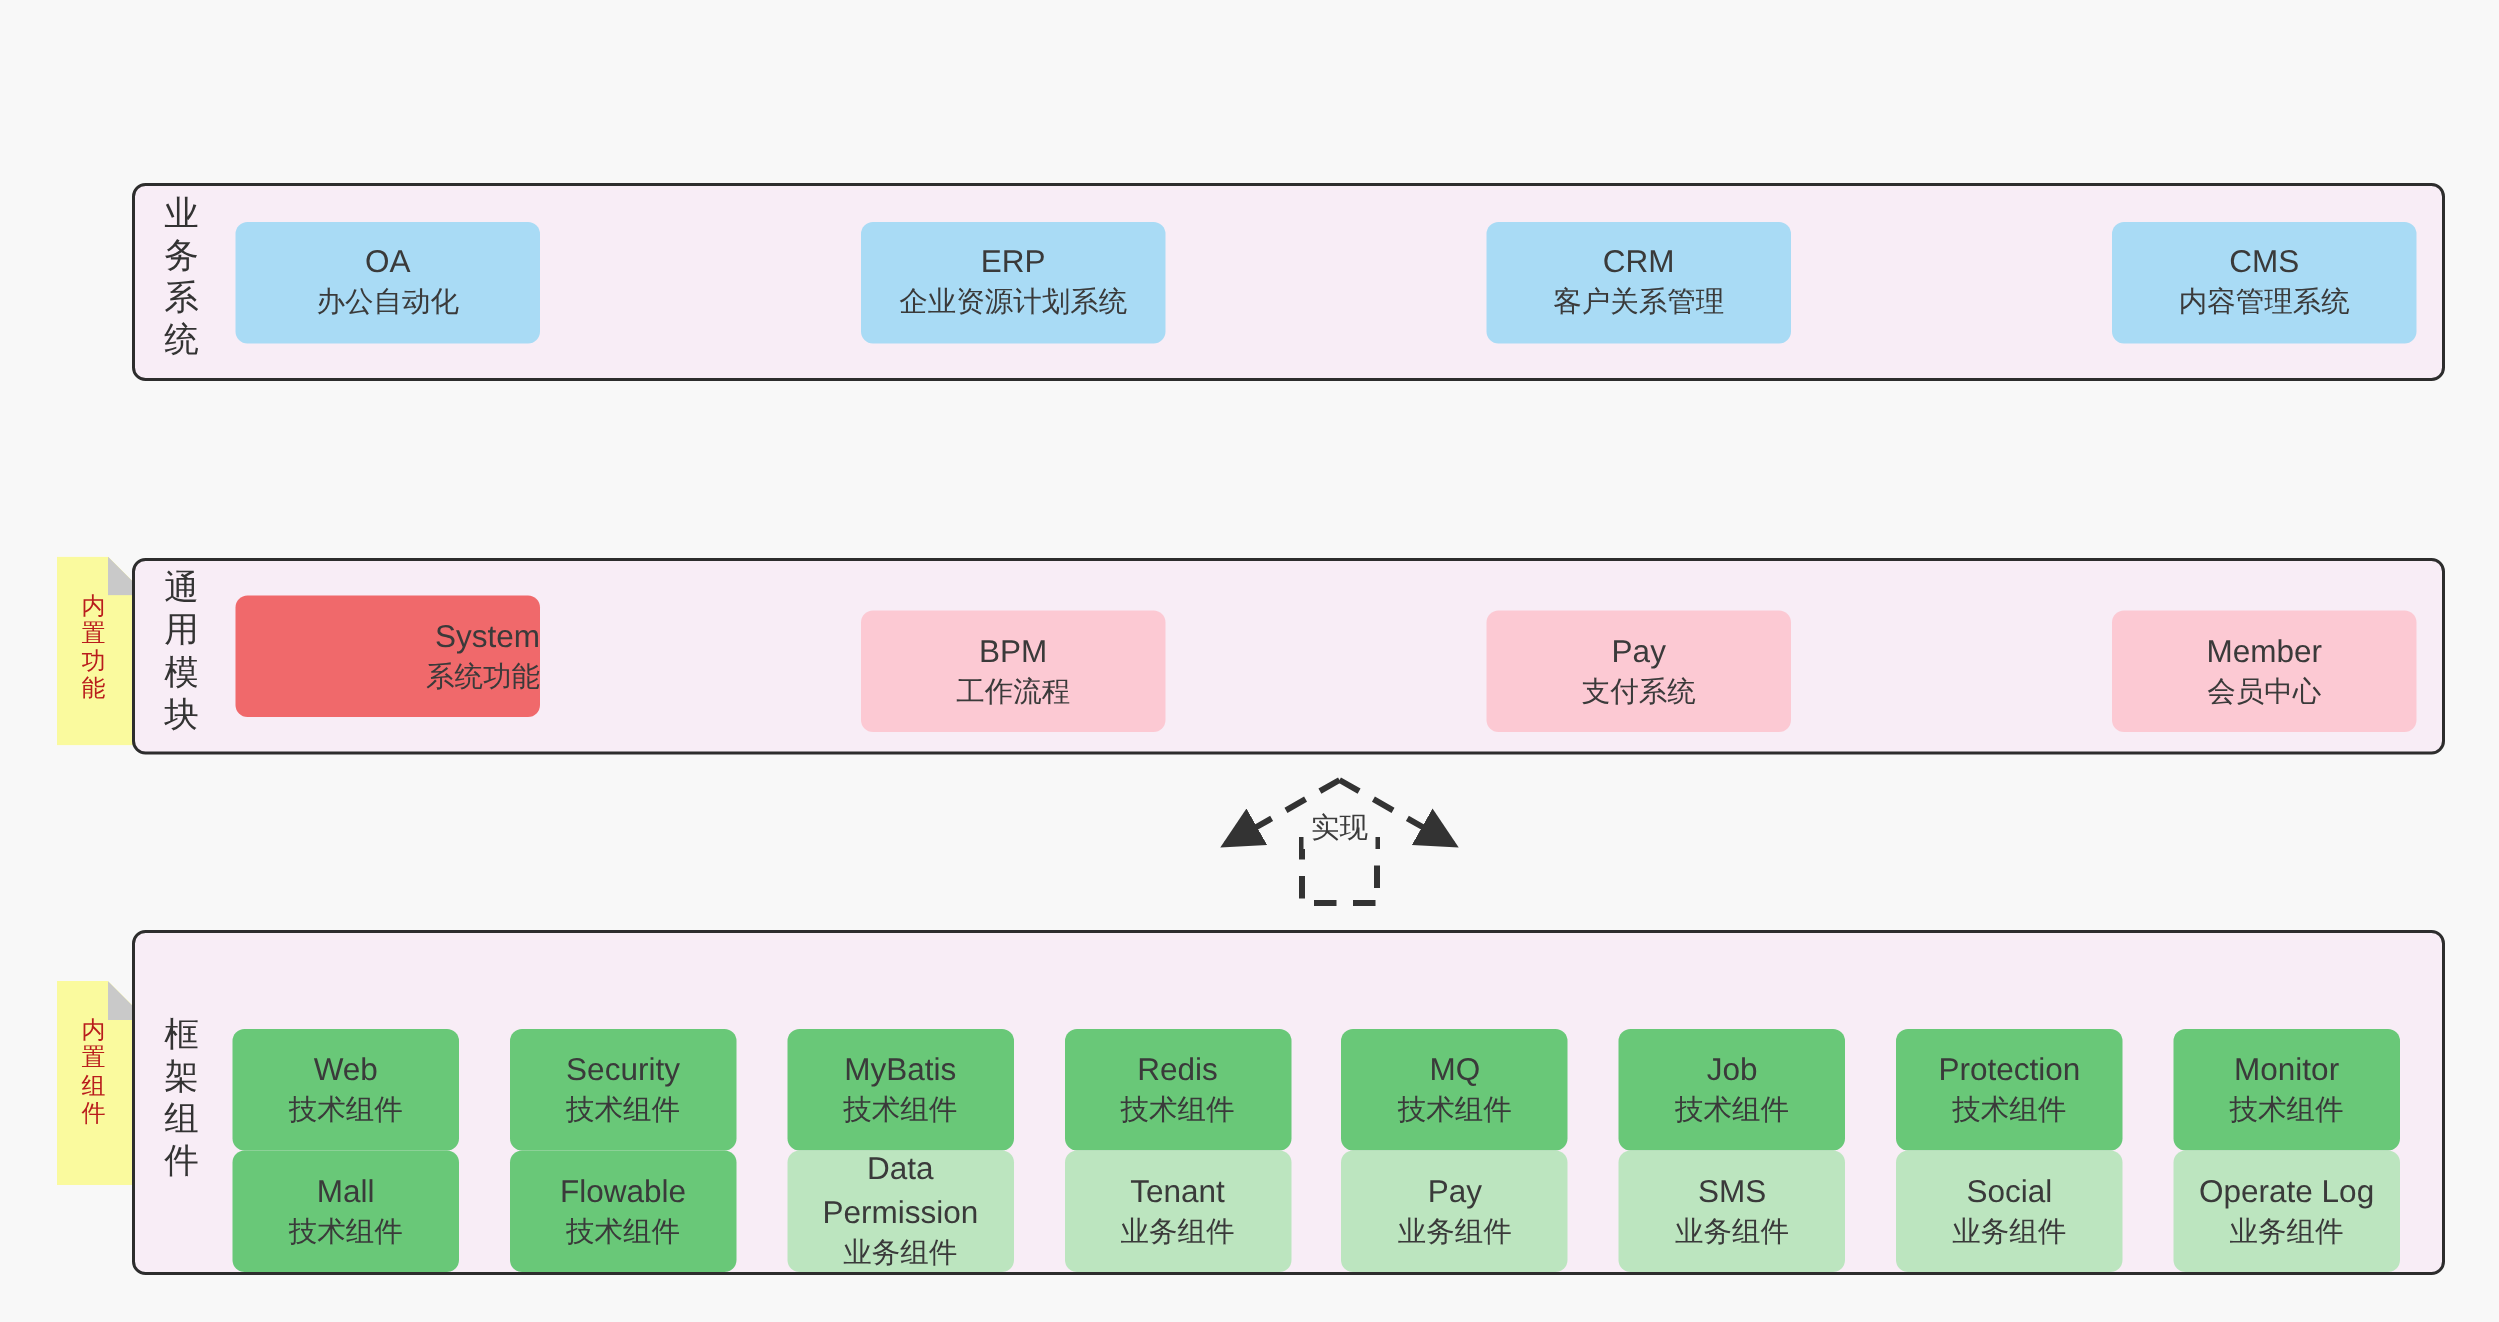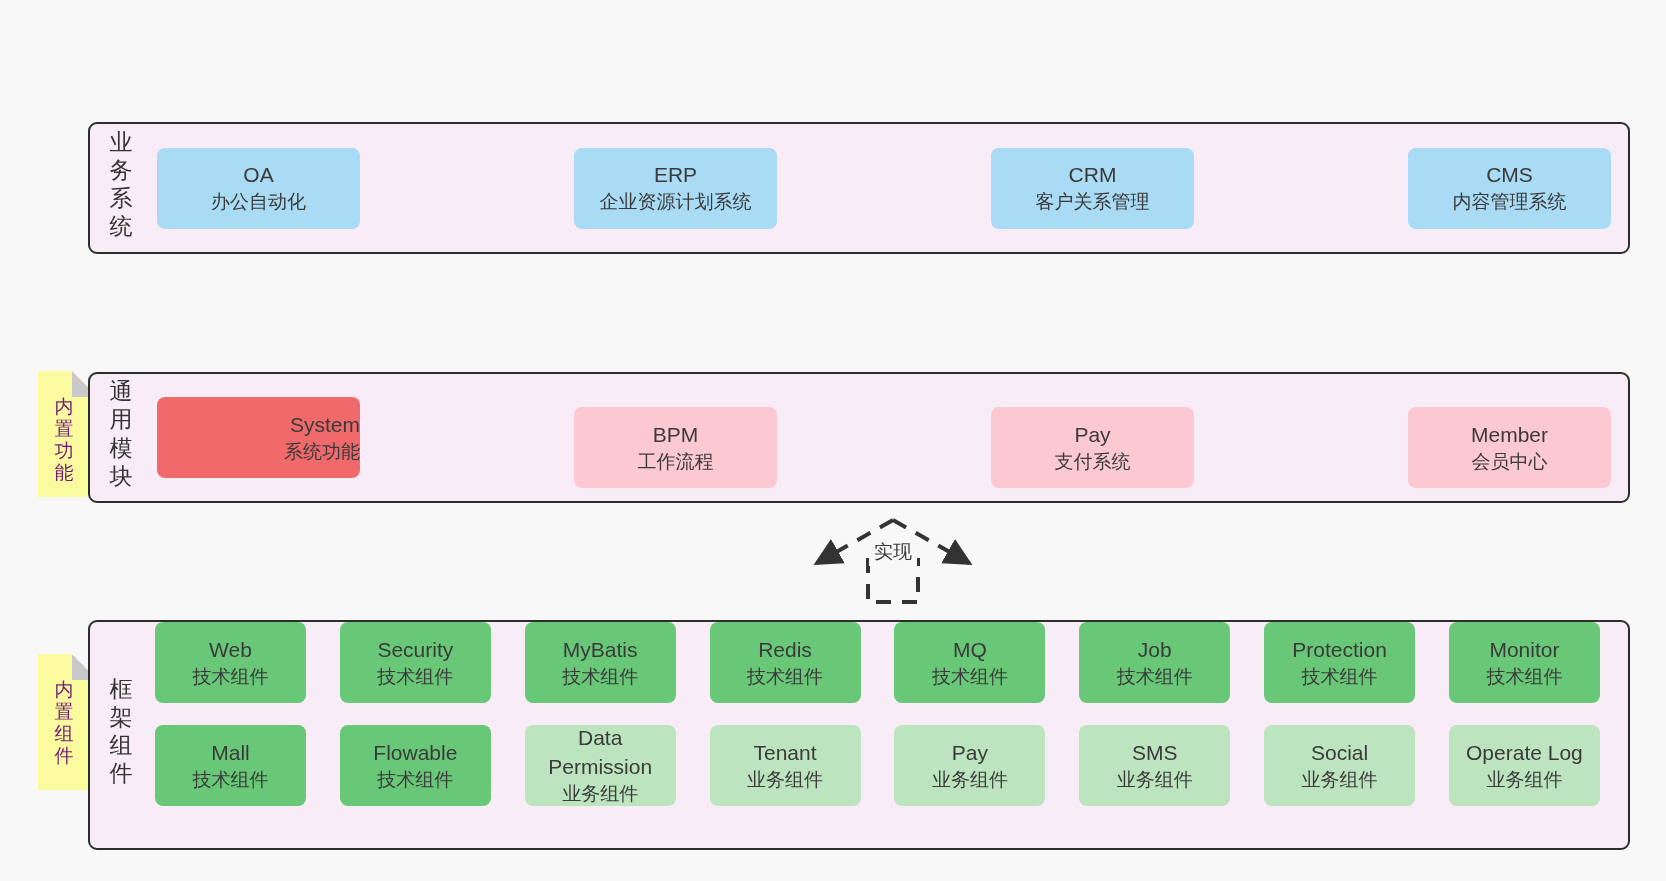--- a/index.html
+++ b/index.html
@@ -63,22 +63,21 @@
   .boxes6 .box { width: 203px; height: 81px; }
 
   .rows8 {
     position: absolute;
     left: 65px;
     right: 28px;
     top: 0;
     bottom: 0;
     display: flex;
     flex-direction: column;
-    justify-content: flex-start;
-    gap: 22px;
+    justify-content: flex-end;
   }
   .row8 {
     display: flex;
     justify-content: space-between;
   }
   .row8 .box { width: 151px; height: 81px; }
 
   .box {
     display: flex;
     flex-direction: column;
@@ -98,22 +97,22 @@
   .box.lightgreen { background: var(--c-lightgreen, #bce5bf); }
 
   
   .sticky {
     position: absolute;
     left: 38px;
     width: 60px;
     background: var(--c-note, #fafa9e);
     z-index: 1;
     clip-path: polygon(0 0, calc(100% - 26px) 0, 100% 26px, 100% 100%, 0 100%);
-    font-size: 19px;
-    color: #701a75;
+    font-size: 16px;
+    color: #b91c1c;
   }
   .sticky-modules    { top: 371px; height: 126px; }
   .sticky-components { top: 654px; height: 136px; }
   .sticky .fold {
     position: absolute;
     top: 0;
     right: 0;
     width: 26px;
     height: 26px;
     background: var(--c-fold, #c9c9c9);

